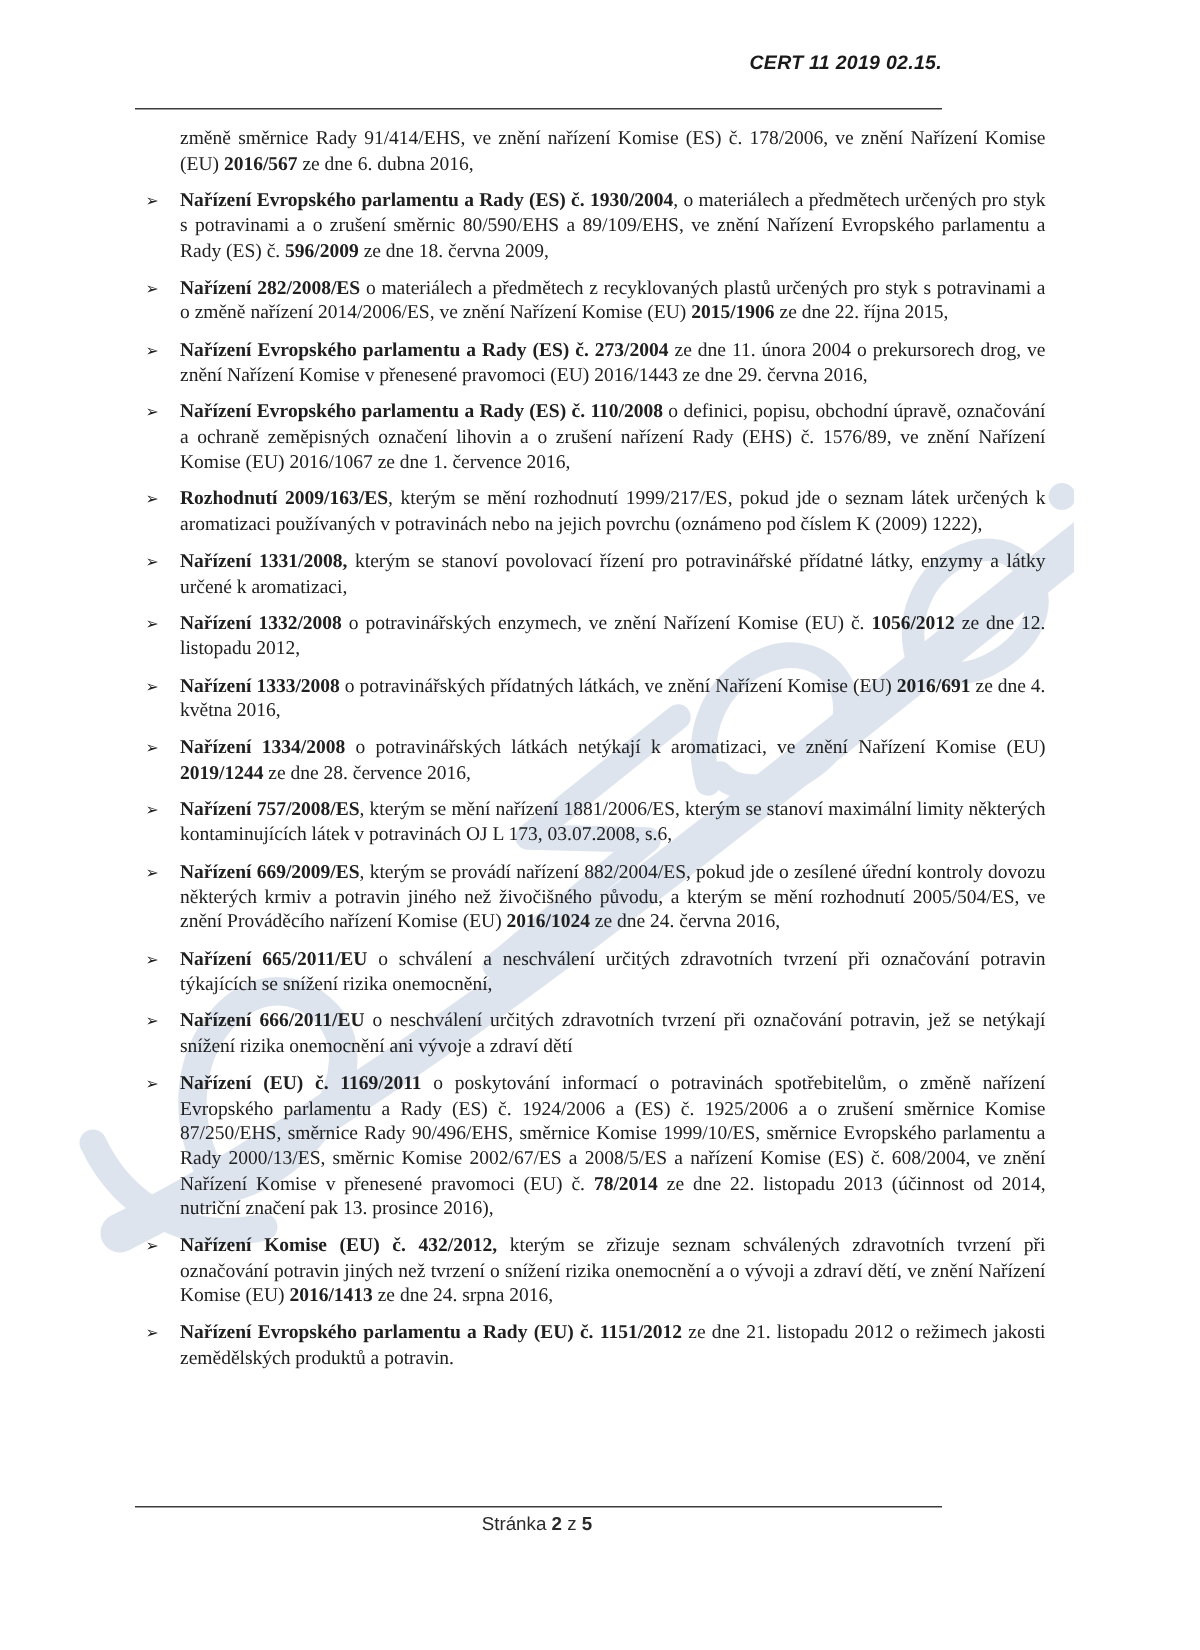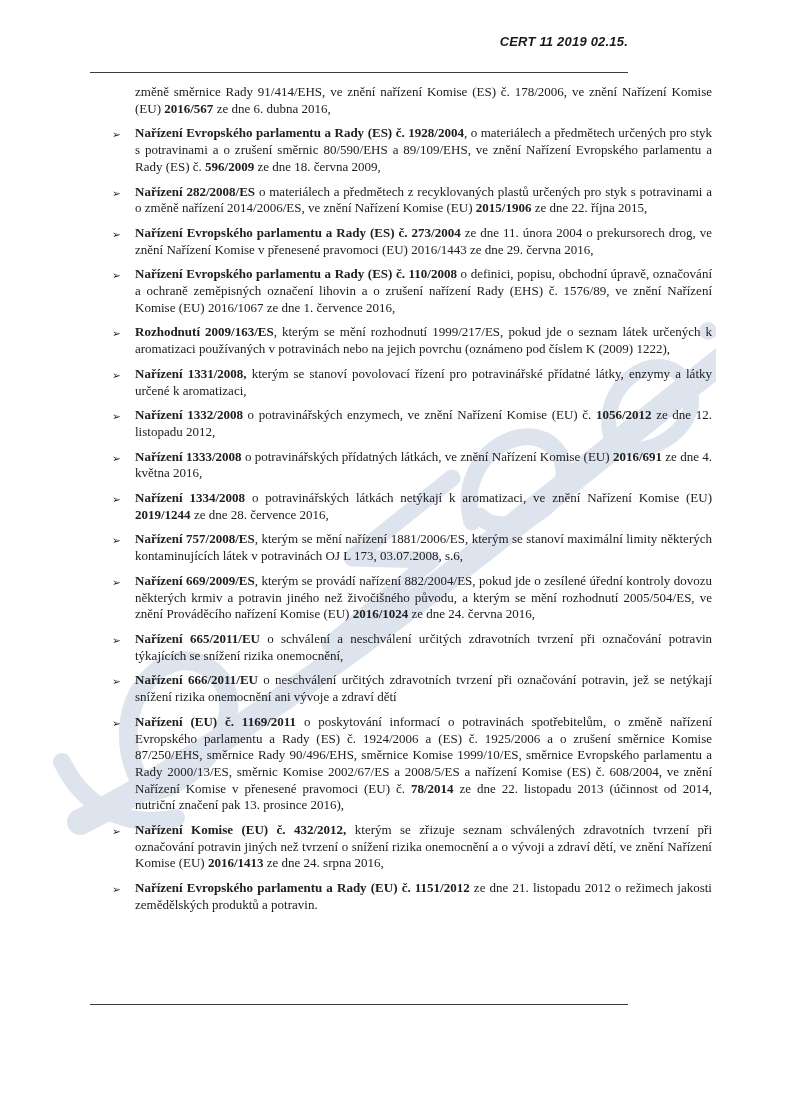--- a/index.html
+++ b/index.html
@@ -17,21 +17,21 @@
   .watermark{position:absolute;left:0;top:0;width:800px;height:1100px;pointer-events:none;}
   .hdr{
     position:absolute;top:34px;right:88px;
     font:italic 600 13px "Liberation Sans",sans-serif;color:#1a1a1a;
     letter-spacing:.2px;
   }
   .rule{position:absolute;left:90px;right:88px;height:1px;background:var(--rule);}
   .rule-top{top:72px;}
   .rule-bottom{top:1004px;}
   .content{
-    position:absolute;left:135px;top:84px;width:577px;
+    position:absolute;left:120px;top:84px;width:577px;
     font-size:13px;line-height:16.7px;color:var(--ink);
     text-align:justify;
   }
   .item{position:relative;margin-bottom:8px;}
   .arrow{
     position:absolute;left:-23px;top:1px;
     font-family:"DejaVu Sans",sans-serif;font-size:10.5px;color:var(--ink);
   }
   .txt b{font-weight:700;}
   .footer{
@@ -63,21 +63,21 @@
   <div class="rule rule-top"></div>
 
   <div class="content">
 
     <div class="item">
       <div class="txt"><span>změně směrnice Rady 91/414/EHS, ve znění nařízení Komise (ES) č. 178/2006, ve znění Nařízení Komise (EU) </span><b>2016/567</b><span> ze dne 6. dubna 2016,</span></div>
     </div>
 
     <div class="item">
       <span class="arrow">➢</span>
-      <div class="txt"><b>Nařízení Evropského parlamentu a Rady (ES) č. 1928/2004</b><span>, o materiálech a předmětech určených pro styk s potravinami a o zrušení směrnic 80/590/EHS a 89/109/EHS, ve znění Nařízení Evropského parlamentu a Rady (ES) č. </span><b>596/2009</b><span> ze dne 18. června 2009,</span></div>
+      <div class="txt"><b>Nařízení Evropského parlamentu a Rady (ES) č. 1930/2004</b><span>, o materiálech a předmětech určených pro styk s potravinami a o zrušení směrnic 80/590/EHS a 89/109/EHS, ve znění Nařízení Evropského parlamentu a Rady (ES) č. </span><b>596/2009</b><span> ze dne 18. června 2009,</span></div>
     </div>
 
     <div class="item">
       <span class="arrow">➢</span>
       <div class="txt"><b>Nařízení 282/2008/ES</b><span> o materiálech a předmětech z recyklovaných plastů určených pro styk s potravinami a o změně nařízení 2014/2006/ES, ve znění Nařízení Komise (EU) </span><b>2015/1906</b><span> ze dne 22. října 2015,</span></div>
     </div>
 
     <div class="item">
       <span class="arrow">➢</span>
       <div class="txt"><b>Nařízení Evropského parlamentu a Rady (ES) č. 273/2004</b><span> ze dne 11. února 2004 o prekursorech drog, ve znění Nařízení Komise v přenesené pravomoci (EU) 2016/1443 ze dne 29. června 2016,</span></div>
@@ -144,14 +144,15 @@
     </div>
 
     <div class="item">
       <span class="arrow">➢</span>
       <div class="txt"><b>Nařízení Evropského parlamentu a Rady (EU) č. 1151/2012</b><span> ze dne 21. listopadu 2012 o režimech jakosti zemědělských produktů a potravin.</span></div>
     </div>
 
   </div>
 
   <div class="rule rule-bottom"></div>
+  <div class="footer"><span>Stránka </span><b>2</b><span> z </span><b>5</b></div>
 
 </div>
 
 </body></html>

